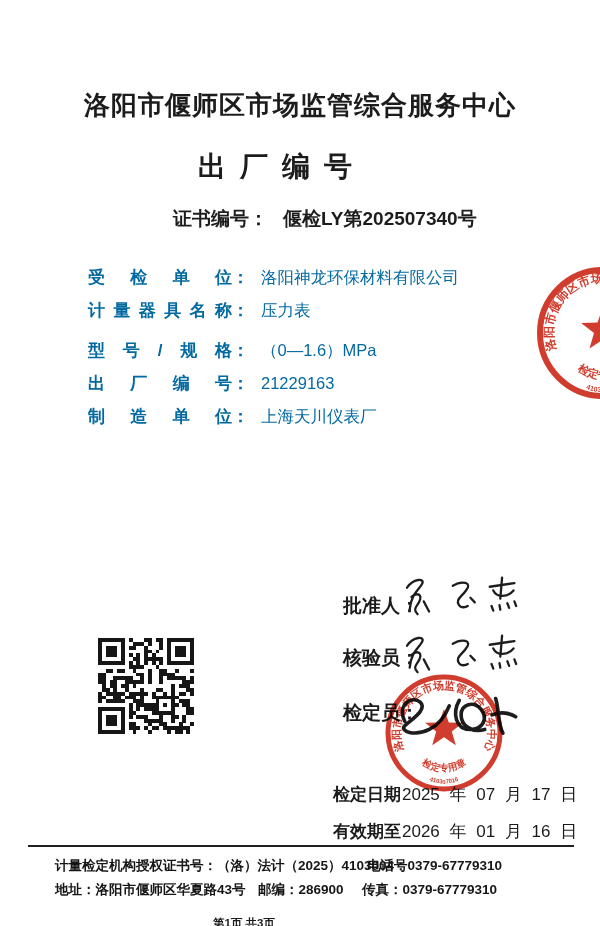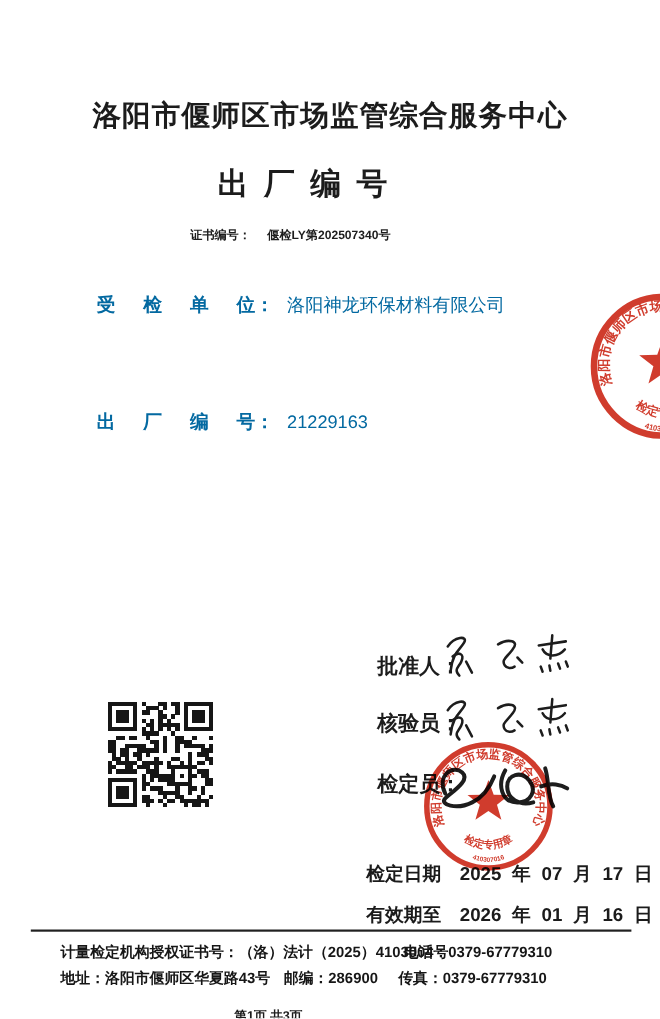--- a/index.html
+++ b/index.html
@@ -6,42 +6,42 @@
   .page{
     position:relative;width:600px;height:926px;background:#fff;overflow:hidden;
     font-family:"Liberation Sans","DejaVu Sans",sans-serif;color:#222;
   }
   
   .org-title{position:absolute;top:88px;left:0;width:600px;text-align:center;
     font-size:26px;font-weight:700;letter-spacing:1px;color:#1c1c1c;}
   .cert-title{position:absolute;top:148px;left:0;width:600px;text-align:center;
     font-size:28px;font-weight:700;color:#1c1c1c;transform:translateX(-25px);}
   .cert-title span{letter-spacing:14px;margin-right:-14px;}
-  .cert-no{position:absolute;top:206px;left:173px;font-size:11px;color:#1d1d1d;}
+  .cert-no{position:absolute;top:206px;left:173px;font-size:19px;color:#1d1d1d;}
   .cert-no .lab{font-weight:700;}
   .cert-no .val{font-weight:600;margin-left:15px;}
   
   .frow{position:absolute;left:88px;font-size:17px;white-space:nowrap;color:#0369a1;}
   .flabel{display:inline-block;width:144px;font-weight:700;
     text-align:justify;text-align-last:justify;}
   .fcolon{font-weight:700;}
   .fvalue{font-size:16.5px;font-weight:400;margin-left:12px;}
   
   .qr{position:absolute;left:98px;top:638px;width:96px;height:96px;}
   #qr-svg{width:96px;height:96px;fill:#161616;shape-rendering:crispEdges;}
   
   .sig-label{position:absolute;left:343px;font-size:19px;font-weight:700;color:#1c1c1c;z-index:1;}
   .sig{position:absolute;z-index:2;}
   .sig path{fill:none;stroke:#1d1d1d;stroke-linecap:round;stroke-linejoin:round;}
   .sig-name path{stroke-width:2.6;}
   .sig-scrawl path{stroke-width:4;}
   
   .drow{position:absolute;left:333px;font-size:17px;white-space:nowrap;color:#1b1b1b;z-index:1;}
   .dlabel{font-weight:700;}
-  .dvalue{position:absolute;left:69px;top:0;font-weight:700;word-spacing:5px;margin-left:16px;}
+  .dvalue{position:absolute;left:69px;top:0;font-weight:400;word-spacing:5px;}
   
   .seal{position:absolute;z-index:5;mix-blend-mode:multiply;opacity:.93;}
   .seal circle{stroke:var(--seal,#cd2d1d);}
   .seal polygon{fill:var(--seal,#cd2d1d);}
   .seal text{fill:var(--seal,#cd2d1d);font-weight:700;
     font-family:"Liberation Sans","DejaVu Sans",sans-serif;}
   .seal-main{left:383px;top:672px;width:122px;height:122px;}
   .seal-right{left:531px;top:261px;width:144px;height:144px;}
   
   .rule{position:absolute;left:28px;top:845px;width:546px;height:2px;background:#202020;}
@@ -57,22 +57,31 @@
 
   <div class="org-title">洛阳市偃师区市场监管综合服务中心</div>
   <div class="cert-title"><span>出厂编号</span></div>
   <div class="cert-no">
     <span class="lab">证书编号</span><span class="lab">：</span><span class="val">偃检LY第202507340号</span>
   </div>
 
   <div class="frow" style="top:266px">
     <span class="flabel">受检单位</span><span class="fcolon">：</span><span class="fvalue">洛阳神龙环保材料有限公司</span>
   </div>
+  <div class="frow" style="top:299px">
+    <span class="flabel">计量器具名称</span><span class="fcolon">：</span><span class="fvalue">压力表</span>
+  </div>
+  <div class="frow" style="top:339px">
+    <span class="flabel">型号/规格</span><span class="fcolon">：</span><span class="fvalue">（0—1.6）MPa</span>
+  </div>
   <div class="frow" style="top:372px">
     <span class="flabel">出厂编号</span><span class="fcolon">：</span><span class="fvalue">21229163</span>
+  </div>
+  <div class="frow" style="top:405px">
+    <span class="flabel">制造单位</span><span class="fcolon">：</span><span class="fvalue">上海天川仪表厂</span>
   </div>
 
   <div class="qr">
     <svg id="qr-svg" viewBox="0 0 96 96">
         <rect x="0.00" y="0.00" width="3.89" height="3.89"></rect>
         <rect x="3.84" y="0.00" width="3.89" height="3.89"></rect>
         <rect x="7.68" y="0.00" width="3.89" height="3.89"></rect>
         <rect x="11.52" y="0.00" width="3.89" height="3.89"></rect>
         <rect x="15.36" y="0.00" width="3.89" height="3.89"></rect>
         <rect x="19.20" y="0.00" width="3.89" height="3.89"></rect>

